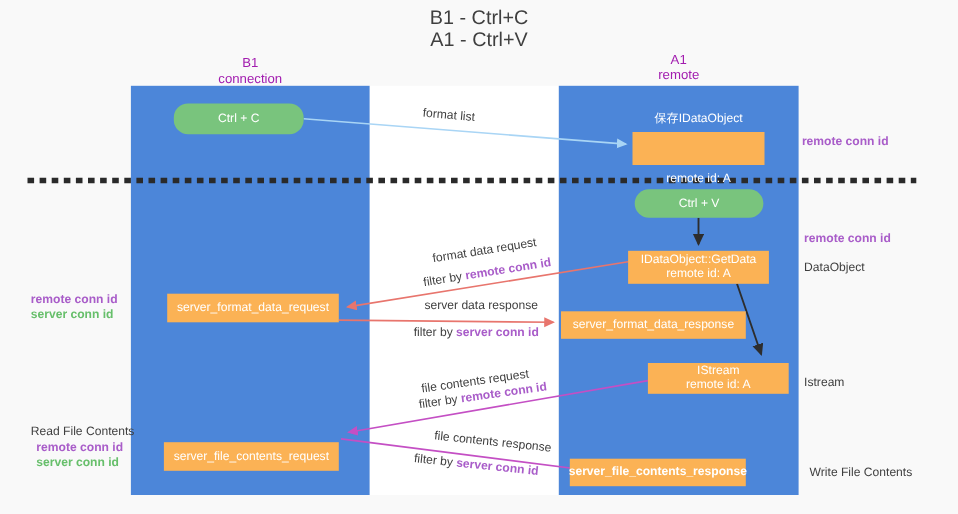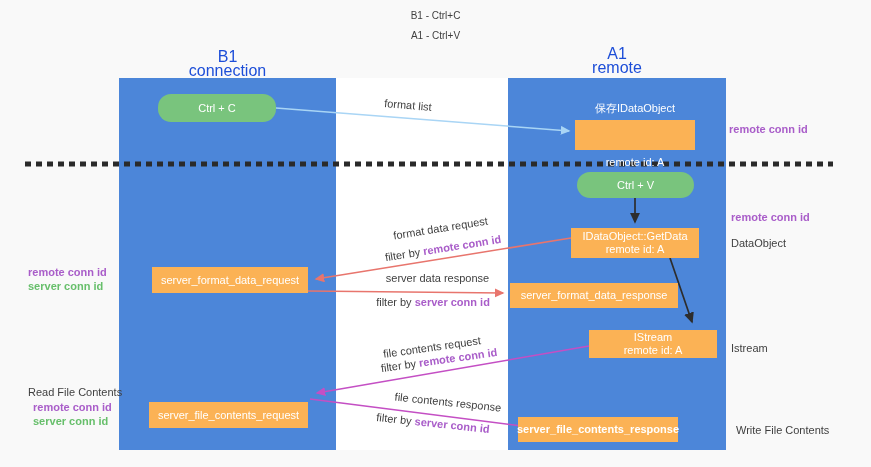--- a/index.html
+++ b/index.html
@@ -3,22 +3,22 @@
 <meta charset="utf-8">
 <style>
   html,body{margin:0;padding:0;}
   body{font-family:"Liberation Sans",sans-serif;background:#f9f9f9;}
   .canvas{position:relative;width:871px;height:467px;background:#f9f9f9;overflow:hidden;}
   .gap{position:absolute;left:336px;top:78px;width:172px;height:372px;background:#ffffff;}
   .lane{position:absolute;top:78px;height:372px;background:#4c86d9;}
   .lane.b1{left:119px;width:217px;}
   .lane.a1{left:508px;width:218px;}
   .arrows{position:absolute;left:0;top:0;pointer-events:none;}
-  .title{position:absolute;left:0;top:6px;width:871px;text-align:center;font-size:10px;line-height:20px;color:#3f3f3f;}
-  .lane-head{position:absolute;text-align:center;font-size:16px;line-height:14px;color:#1d4ed8;}
+  .title{position:absolute;left:0;top:6px;width:871px;text-align:center;font-size:18px;line-height:20px;color:#3f3f3f;}
+  .lane-head{position:absolute;text-align:center;font-size:12px;line-height:14px;color:#a21caf;}
   .lh-b1{left:119px;top:50px;width:217px;}
   .lh-a1{left:508px;top:47px;width:218px;}
   .box{position:absolute;display:flex;flex-direction:column;align-items:center;justify-content:center;color:#ffffff;font-size:11px;line-height:13px;text-align:center;white-space:nowrap;}
   .green{background:#79c47d;border-radius:13px;}
   .orange{background:#fbb255;}
   .ctrl-c{left:158px;top:94px;width:118px;height:28px;}
   .save-obj{left:575px;top:120px;width:120px;height:30px;gap:41px;}
   .ctrl-v{left:577px;top:172px;width:117px;height:26px;}
   .getdata{left:571px;top:228px;width:128px;height:30px;}
   .fmt-req{left:152px;top:267px;width:156px;height:26px;}

